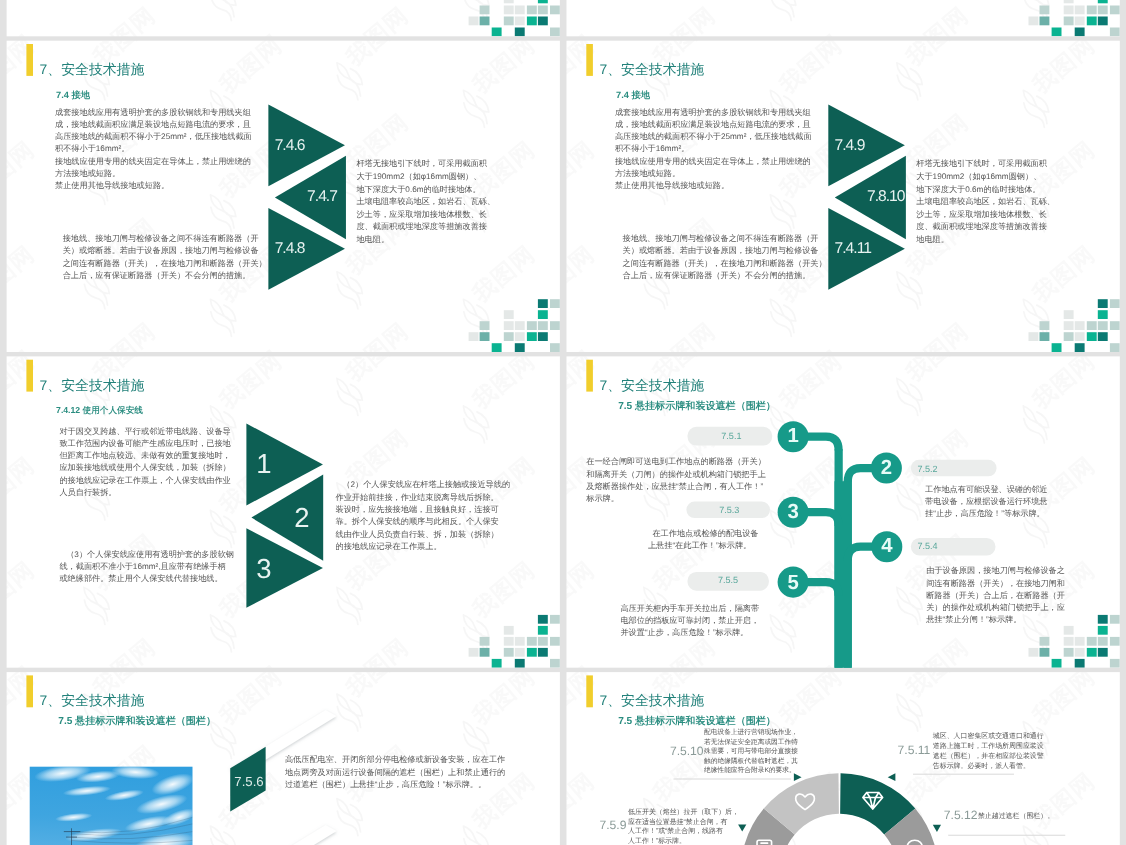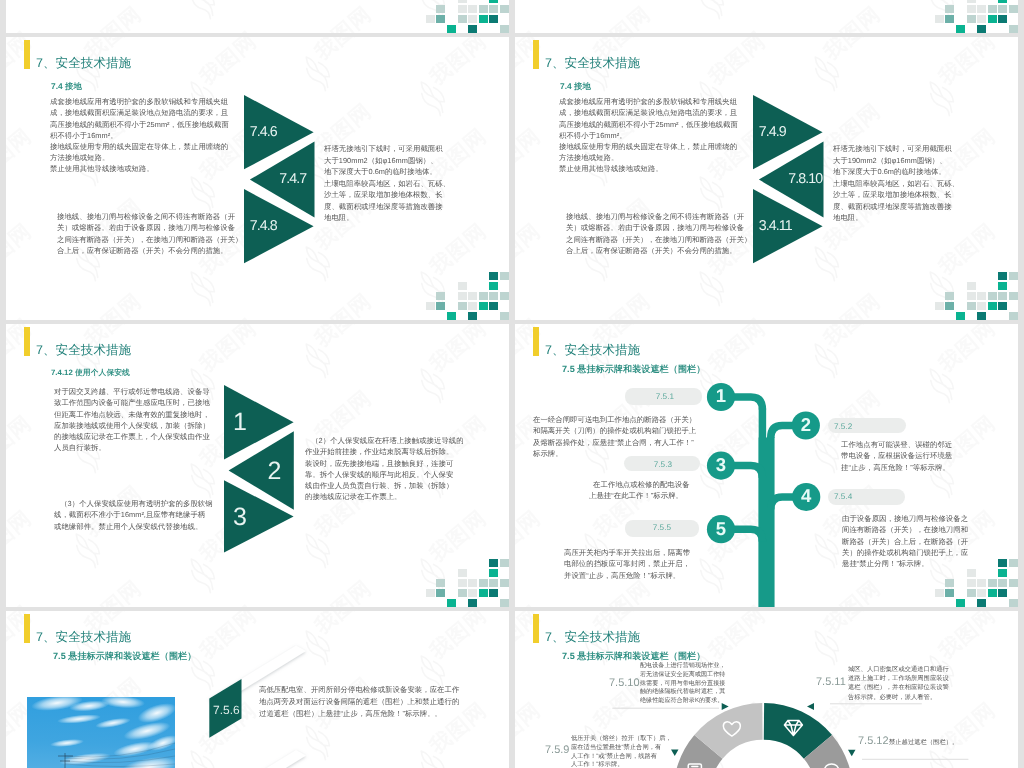--- a/index.html
+++ b/index.html
@@ -424,21 +424,21 @@
 地电阻。</div>
         </div>
       </div>
       <svg width="80" height="180" style="position: absolute; left: 238.2px; top: 58.4px;">
         <polygon points="0,0 69.6,37.15 0,74.3" fill="#0d5f54"></polygon>
         <polygon points="70.5,46.6 70.5,122.6 5.9,84.6" fill="#0d5f54"></polygon>
         <polygon points="0,94.1 69.6,131.2 0,168.3" fill="#0d5f54"></polygon>
       </svg>
       <div class="tri-label" style="left: 243.7px; top: 86.746px; font-size: 14.2px; letter-spacing: -0.9px;">7.4.9</div>
       <div class="tri-label" style="left: 273.2px; top: 134.196px; font-size: 14.2px; letter-spacing: -0.9px;">7.8.10</div>
-      <div class="tri-label" style="left: 243.7px; top: 180.796px; font-size: 14.2px; letter-spacing: -0.9px;">3.4.11</div>
+      <div class="tri-label" style="left: 243.7px; top: 180.796px; font-size: 14.2px; letter-spacing: -0.9px;">7.4.11</div>
       <div class="mosaic" style="left: 419.8px; top: 234.8px; width: 82.99px; height: 48.62px;">
         <div class="mcell" style="left: 63.42px; top: 0px; width: 9px; height: 8.7px; background: rgb(11, 122, 115);"></div>
         <div class="mcell" style="left: 73.99px; top: 0px; width: 9px; height: 8.7px; background: rgb(189, 212, 208);"></div>
         <div class="mcell" style="left: 31.71px; top: 9.98px; width: 9px; height: 8.7px; background: rgb(228, 232, 231);"></div>
         <div class="mcell" style="left: 63.42px; top: 9.98px; width: 9px; height: 8.7px; background: rgb(10, 179, 145);"></div>
         <div class="mcell" style="left: 10.57px; top: 19.96px; width: 9px; height: 8.7px; background: rgb(189, 212, 208);"></div>
         <div class="mcell" style="left: 31.71px; top: 19.96px; width: 9px; height: 8.7px; background: rgb(228, 232, 231);"></div>
         <div class="mcell" style="left: 42.28px; top: 19.96px; width: 9px; height: 8.7px; background: rgb(228, 232, 231);"></div>
         <div class="mcell" style="left: 52.85px; top: 19.96px; width: 9px; height: 8.7px; background: rgb(189, 212, 208);"></div>
         <div class="mcell" style="left: 63.42px; top: 19.96px; width: 9px; height: 8.7px; background: rgb(189, 212, 208);"></div>

